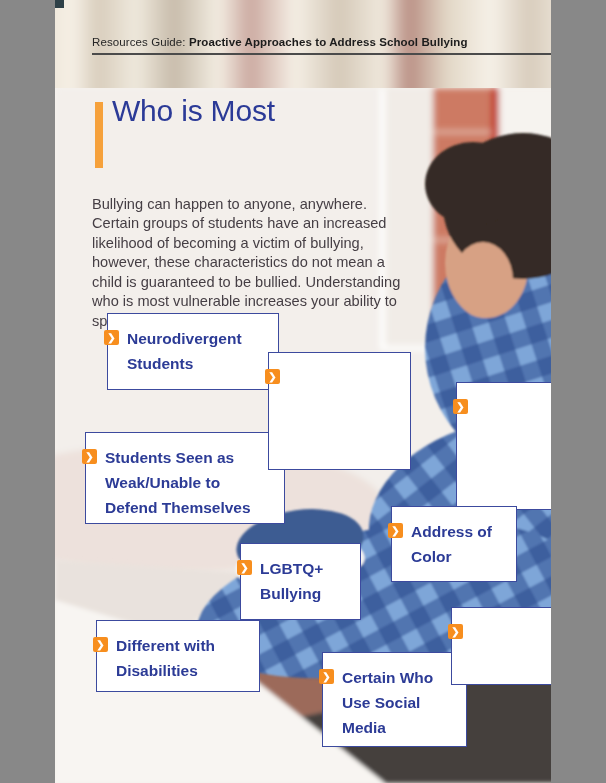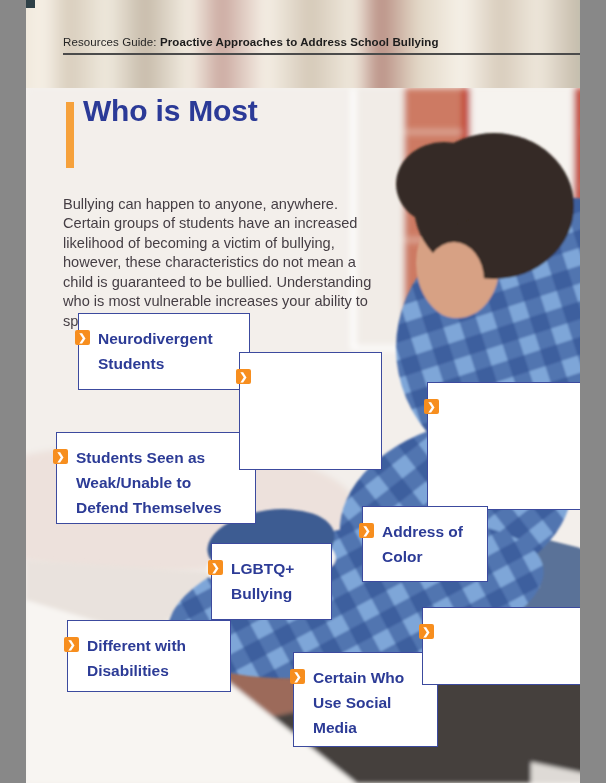--- a/index.html
+++ b/index.html
@@ -1,17 +1,17 @@
 <!DOCTYPE html>
 <html><head>
 <meta charset="utf-8">
 <style>
   html,body{margin:0;padding:0;background:#888;}
   .page{
-    position:relative; width:554px; height:783px; margin:0 auto;
+    position:relative; width:496px; height:783px; margin:0 auto;
     background:#f5f2ee; overflow:hidden;
     font-family:"Liberation Sans", sans-serif;
   }
   
   .header-band{position:absolute; left:0; top:0; width:606px; height:88px; overflow:hidden;}
   .header-band .blurfill{
     position:absolute; left:-14px; top:-14px; right:-14px; bottom:-14px;
     background:linear-gradient(90deg,
       #ece4d6 0%, #f6f0e6 5%, #d8cdbc 9%, #efe9dd 15%, #c7bbaa 21%,
       #f3ede2 28%, #cba9a0 33%, #f5efe5 40%, #d5c9b8 47%, #f0e9dd 54%,
@@ -28,21 +28,21 @@
   .header-text .bold{font-weight:bold; color:#1c1c1c;}
 
   
   .scene{position:absolute; left:0; top:88px; width:606px; height:695px;}
 
   
   .title-block{position:absolute; left:40px; top:100px;}
   .title-bar{position:absolute; left:0; top:2px; width:8px; height:66px; background:#f6a13b;}
   .title-text{
     position:absolute; left:17px; top:-6px; width:320px;
-    font-size:30px; line-height:34px; font-weight:bold; color:#2b3a97; letter-spacing:-.2px;
+    font-size:30px; line-height:34px; font-weight:normal; color:#2b3a97; letter-spacing:-.2px;
   }
   .intro{
     position:absolute; left:37px; top:180px; width:322px;
     font-size:14.6px; line-height:19.5px; color:#453e44;
   }
 
   
   .card{
     position:absolute; box-sizing:border-box; background:#ffffff;
     border:1.5px solid #3c4a9e;

